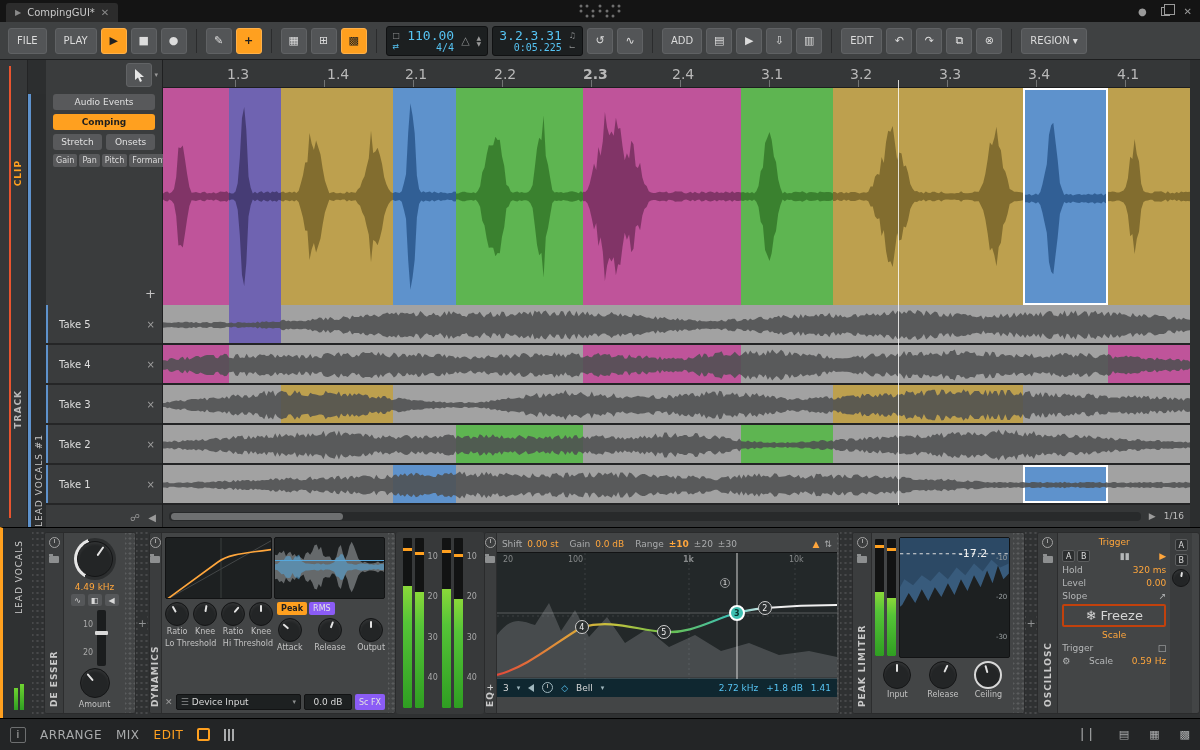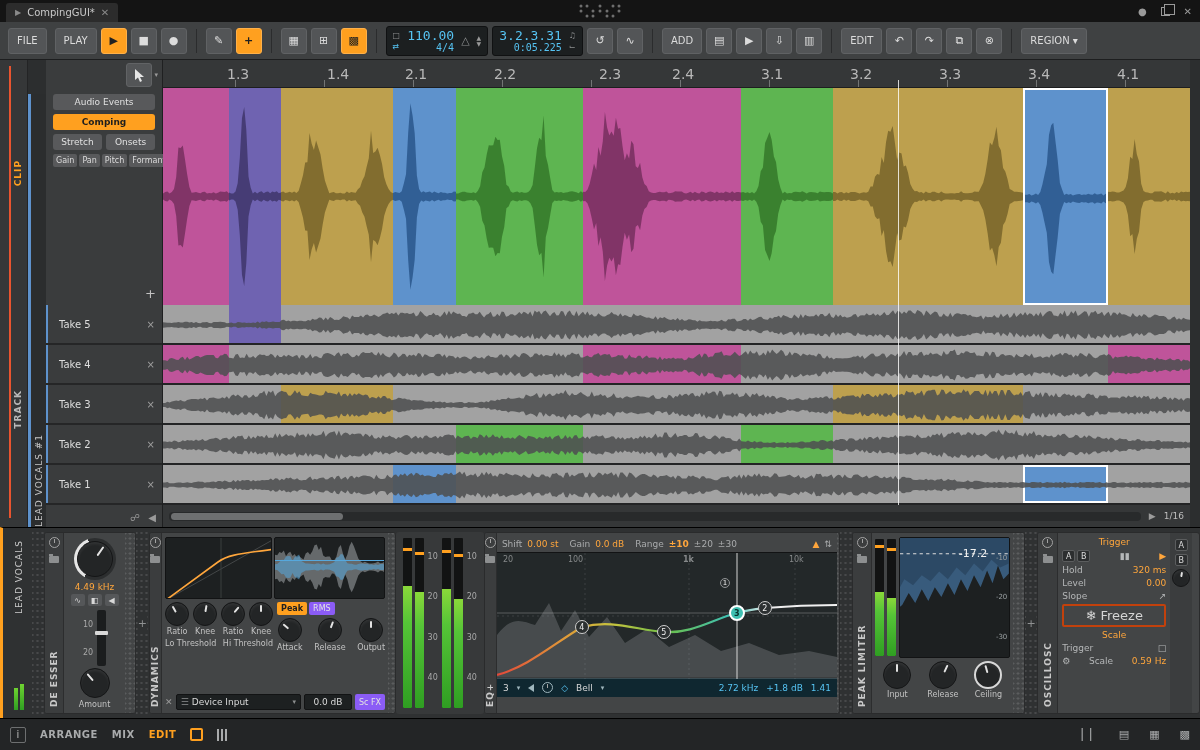--- a/index.html
+++ b/index.html
@@ -147,21 +147,21 @@
 #osc .body{width:112px;display:flex;flex-direction:column;padding:4px 4px 3px;gap:3px;font-size:9px}
 .osc-row{display:flex;align-items:center;justify-content:space-between;color:#b5b7b8}
 .osc-head{color:#ffa63c;text-align:center;font-size:9px}
 .osc-ab{display:flex;gap:2px;align-items:center}
 .sqbtn{width:13px;height:12px;background:#2c2e2f;border:1px solid #5b5d5e;border-radius:2px;color:#ddd;font-size:8px;display:flex;align-items:center;justify-content:center}
 #osc-freeze{border:2px solid #c2410c;border-radius:2px;color:#d5d5d5;text-align:center;padding:2px 0;font-size:13px}
 #osc-side{width:22px;display:flex;flex-direction:column;align-items:center;gap:3px;padding:6px 0;background:#3b3d3e}
 
 #statusbar{position:absolute;bottom:0;left:0;right:0;height:32px;background:#232526;border-top:1px solid #000;display:flex;align-items:center;padding:0 10px;gap:14px}
 #statusbar .ibox{width:16px;height:16px;border:1px solid #6d6f70;border-radius:2px;display:flex;align-items:center;justify-content:center;font-size:10px;color:#b9b9b9}
-.sbtab{font-size:10px;font-weight:bold;color:#a9abac;letter-spacing:.5px}
+.sbtab{font-size:12px;font-weight:normal;color:#a9abac;letter-spacing:.5px}
 .sbtab.on{color:#ffa01f}
 .sb-sq{width:13px;height:13px;border:2px solid #ffa01f;border-radius:2px}
 .sb-cols{display:flex;gap:2px}
 .sb-cols i{width:2px;height:12px;background:#a9abac}
 #sb-right{margin-left:auto;display:flex;gap:20px;color:#a9abac;font-size:11px}
 </style>
 </head>
 <body>
 
 <div id="app">
@@ -322,21 +322,21 @@
     <div id="content">
       <div id="ruler">
           <span class="tick-label" style="left: 64px;">1.3</span>
           <i class="tick-line" style="left: 72px;"></i>
           <span class="tick-label" style="left: 164px;">1.4</span>
           <i class="tick-line" style="left: 161px;"></i>
           <span class="tick-label" style="left: 242px;">2.1</span>
           <i class="tick-line" style="left: 250px;"></i>
           <span class="tick-label" style="left: 331px;">2.2</span>
           <i class="tick-line" style="left: 339px;"></i>
-          <span class="tick-label" style="left: 436px;">2.3</span>
+          <span class="tick-label" style="left: 420px; font-weight: bold;">2.3</span>
           <i class="tick-line" style="left: 428px;"></i>
           <span class="tick-label" style="left: 509px;">2.4</span>
           <i class="tick-line" style="left: 517px;"></i>
           <span class="tick-label" style="left: 598px;">3.1</span>
           <i class="tick-line" style="left: 606px;"></i>
           <span class="tick-label" style="left: 687px;">3.2</span>
           <i class="tick-line" style="left: 695px;"></i>
           <span class="tick-label" style="left: 776px;">3.3</span>
           <i class="tick-line" style="left: 784px;"></i>
           <span class="tick-label" style="left: 865px;">3.4</span>

